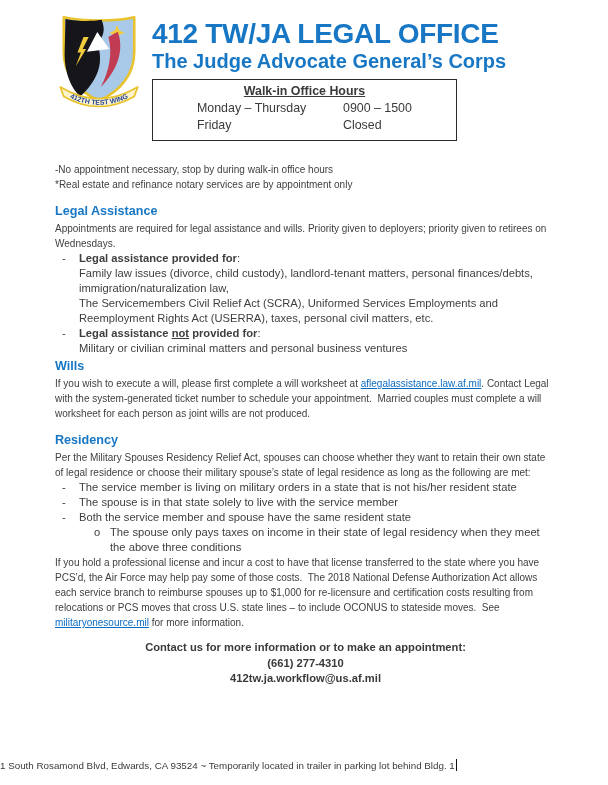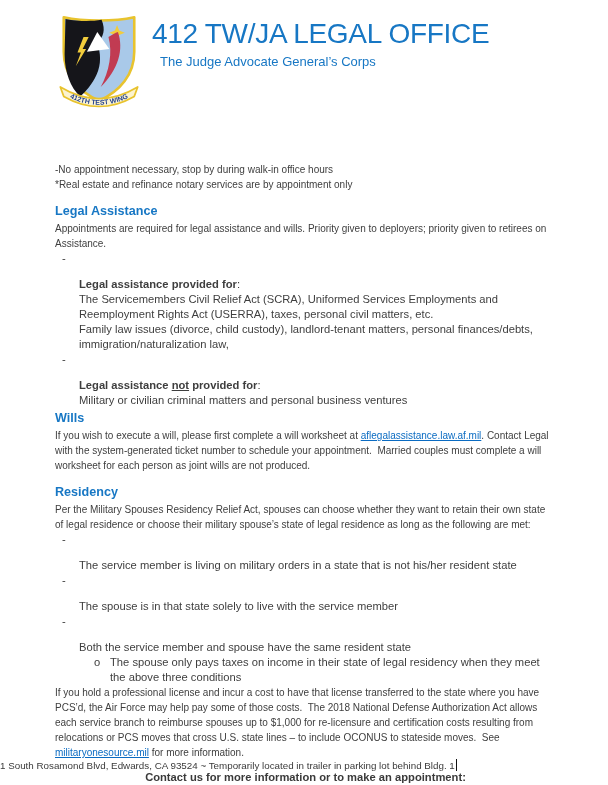--- a/index.html
+++ b/index.html
@@ -9,25 +9,25 @@
     color:#3e3e3e;
     position:relative;overflow:hidden;
   }
   .page{width:608px;height:785px;position:relative;background:#fff;}
 
   
   .doc-header{position:relative;padding-top:12px;min-height:140px;}
   .emblem{position:absolute;left:56px;top:10px;width:86px;height:104px;}
   .head-text{margin-left:152px;}
   .doc-title{
-    margin:6px 0 0 0;font-size:28px;font-weight:400;line-height:32px;
+    margin:6px 0 0 0;font-size:28px;font-weight:700;line-height:32px;
     color:#1777c4;letter-spacing:-0.3px;
   }
   .doc-subtitle{
-    margin:2px 0 0 8px;font-size:13px;font-weight:400;line-height:19px;color:#1777c4;
+    margin:2px 0 0 0;font-size:20px;font-weight:700;line-height:19px;color:#1777c4;
   }
   .hours-box{
     margin-top:8px;width:295px;border:1px solid #2b2b2b;
     padding:3px 4px 6px 4px;color:#3a3a3a;
   }
   .hours-title{
     text-align:center;font-weight:700;font-size:12.4px;line-height:17px;
     text-decoration:underline;
   }
   .hours-row{display:grid;grid-template-columns:146px 1fr;padding-left:40px;
@@ -39,21 +39,21 @@
     margin:11px 0 2px 0;font-size:12.6px;font-weight:700;line-height:16px;color:#1777c4;
   }
   .sec-heading.tight{margin-top:2px;}
   p.body-text{margin:0;font-size:10px;line-height:15px;white-space:pre-wrap;}
   a.doc-link{color:#0a6bc2;text-decoration:underline;cursor:pointer;}
   .bold{font-weight:700;}
   .u{text-decoration:underline;}
 
   .b1{display:flex;margin-left:7px;font-size:11.2px;line-height:15px;}
   .b1 .marker{width:17px;flex:none;}
-  .b1 .txt{flex:1;white-space:pre-wrap;margin-top:26px;}
+  .b1 .txt{flex:1;white-space:pre-wrap;}
   .b1cont{margin-left:24px;font-size:11.2px;line-height:15px;white-space:pre-wrap;}
   .b2{display:flex;margin-left:39px;font-size:11.2px;line-height:15px;}
   .b2 .marker{width:16px;flex:none;}
   .b2 .txt{flex:1;white-space:pre-wrap;}
 
   
   .contact-block{margin-top:10px;text-align:center;font-weight:700;
     font-size:11.2px;line-height:15.5px;color:#3a3a3a;}
   .footer-line{
     position:absolute;left:0;right:0;bottom:14px;text-align:left;
@@ -80,36 +80,47 @@
       <path id="bannerCurve" d="M13,99 C37,112 63,112 87,99" fill="none"></path>
       <text font-size="8" font-weight="bold" fill="#23418f" font-family="Liberation Sans, sans-serif">
         <textPath href="#bannerCurve" startOffset="50%" text-anchor="middle">412TH TEST WING</textPath>
       </text>
     </svg>
 
     <div class="head-text">
       <h1 class="doc-title">412 TW/JA LEGAL OFFICE</h1>
       <h2 class="doc-subtitle">The Judge Advocate General’s Corps</h2>
 
+      <div class="hours-box">
+        <div class="hours-title">Walk-in Office Hours</div>
+        <div class="hours-row">
+          <span>Monday – Thursday</span>
+          <span>0900 – 1500</span>
+        </div>
+        <div class="hours-row">
+          <span>Friday</span>
+          <span>Closed</span>
+        </div>
+      </div>
     </div>
   </div>
 
   <div class="doc-main">
 
     <p class="body-text">-No appointment necessary, stop by during walk-in office hours</p>
     <p class="body-text">*Real estate and refinance notary services are by appointment only</p>
 
     <h3 class="sec-heading">Legal Assistance</h3>
-    <p class="body-text">Appointments are required for legal assistance and wills. Priority given to deployers; priority given to retirees on Assistance.</p>
+    <p class="body-text">Appointments are required for legal assistance and wills. Priority given to deployers; priority given to retirees on Wednesdays.</p>
     <div class="b1">
       <span class="marker">-</span>
       <span class="txt"><span class="bold">Legal assistance provided for</span><span>:</span></span>
     </div>
+    <div class="b1cont">Family law issues (divorce, child custody), landlord-tenant matters, personal finances/debts, immigration/naturalization law,</div>
     <div class="b1cont">The Servicemembers Civil Relief Act (SCRA), Uniformed Services Employments and Reemployment Rights Act (USERRA), taxes, personal civil matters, etc.</div>
-    <div class="b1cont">Family law issues (divorce, child custody), landlord-tenant matters, personal finances/debts, immigration/naturalization law,</div>
     <div class="b1">
       <span class="marker">-</span>
       <span class="txt"><span class="bold">Legal assistance </span><span class="bold u">not</span><span class="bold"> provided for</span><span>:</span></span>
     </div>
     <div class="b1cont">Military or civilian criminal matters and personal business ventures</div>
 
     <h3 class="sec-heading tight">Wills</h3>
     <p class="body-text"><span>If you wish to execute a will, please first complete a will worksheet at </span><a class="doc-link">aflegalassistance.law.af.mil</a><span>. Contact Legal with the system-generated ticket number to schedule your appointment.  Married couples must complete a will worksheet for each person as joint wills are not produced.</span></p>
 
     <h3 class="sec-heading">Residency</h3>

